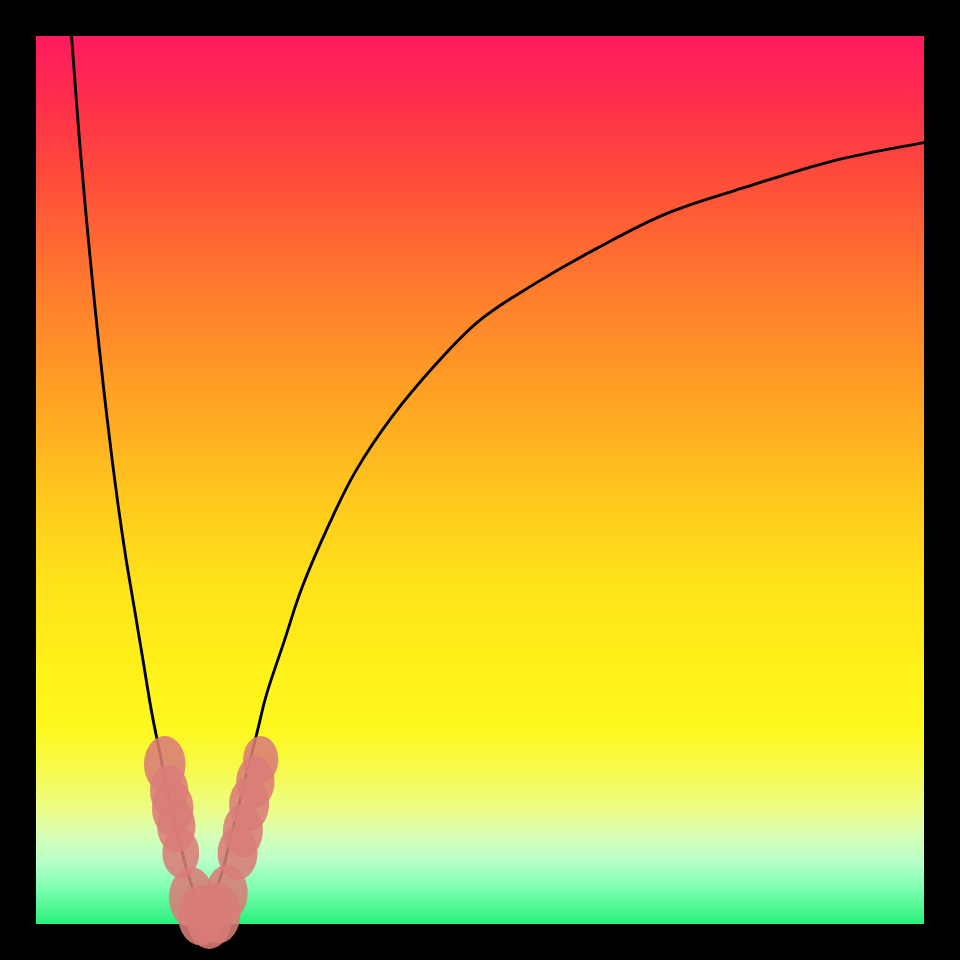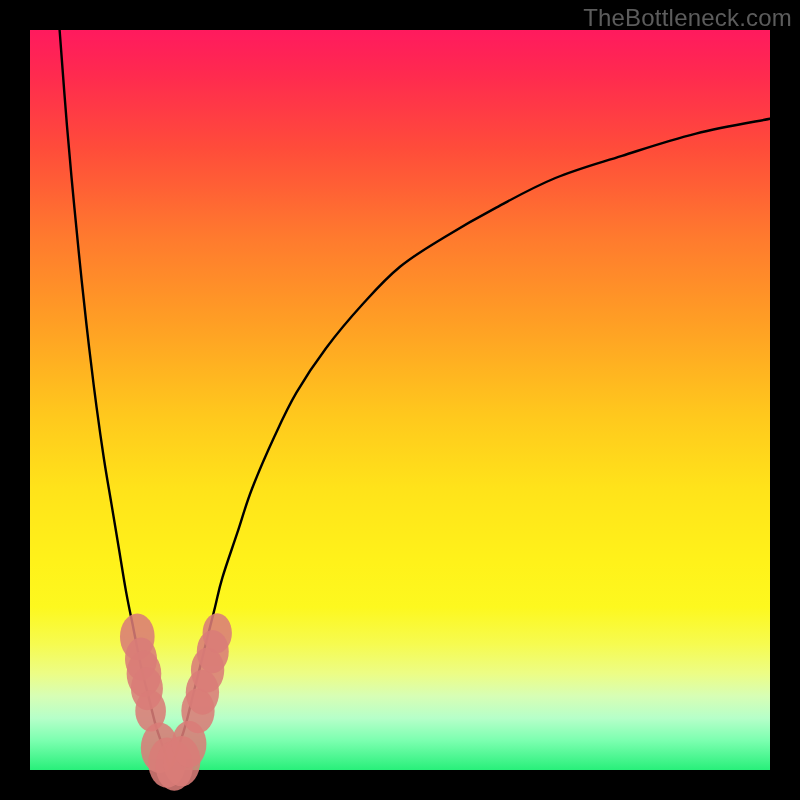--- a/index.html
+++ b/index.html
@@ -65,21 +65,20 @@
   }
   .dot {
     fill: #d97c77;
     fill-opacity: 0.88;
   }
 </style>
 </head>
 <body>
 
 <div class="frame">
-  <div class="watermark">TheBottleneck.com</div>
   <div class="plot">
     <svg class="curve" viewBox="0 0 740 740" preserveAspectRatio="none">
       <g id="lines-group">
           <path d="M 29.6 0 C 30.932000000000002 17.316000000000006 34.336 64.23200000000004 37 96.20000000000005 C 39.664 128.16800000000006 41.736 149.62800000000004 44.4 177.60000000000002 C 47.064 205.572 49.136 226.29199999999997 51.800000000000004 251.59999999999997 C 54.464000000000006 276.90799999999996 56.536 295.55600000000004 59.2 318.20000000000005 C 61.864000000000004 340.84400000000005 63.93599999999999 357.4200000000001 66.6 377.40000000000003 C 69.264 397.38 71.336 411.884 74 429.2 C 76.664 446.51599999999996 78.736 457.61600000000004 81.4 473.6 C 84.06400000000001 489.584 86.136 502.016 88.8 518 C 91.464 533.984 93.536 547.7479999999999 96.2 562.4 C 98.864 577.052 100.936 586.0799999999999 103.60000000000001 599.4 C 106.26400000000001 612.72 108.336 624.4119999999999 111 636.4 C 113.664 648.388 115.736 655.3439999999999 118.4 666 C 121.06400000000001 676.6560000000001 123.13600000000001 686.2760000000001 125.80000000000001 695.6 C 128.464 704.924 130.536 709.808 133.2 717.8 C 135.86399999999998 725.7919999999999 139.268 736.004 140.6 740" fill="none" stroke="#000" stroke-width="2.4" stroke-linecap="round"></path>
           <path d="M 140.6 740 C 141.932 736.004 145.33599999999998 725.7919999999999 148 717.8 C 150.66400000000002 709.808 152.736 704.924 155.4 695.6 C 158.06400000000002 686.2760000000001 160.136 676.6560000000001 162.8 666 C 165.46400000000003 655.3439999999999 167.53600000000003 647.056 170.20000000000002 636.4 C 172.864 625.7439999999999 174.936 617.4559999999999 177.6 606.8 C 180.26399999999998 596.144 182.33599999999998 587.856 185 577.2 C 187.66400000000002 566.5440000000001 188.404 560.9200000000001 192.4 547.6 C 196.39600000000002 534.28 201.872 519.184 207.20000000000002 503.2 C 212.52800000000002 487.216 215.34 476.116 222 458.8 C 228.66 441.48400000000004 236.20800000000003 424.31600000000003 244.20000000000002 407 C 252.192 389.68399999999997 257.07599999999996 378.58399999999995 266.4 362.59999999999997 C 275.724 346.616 284.012 334.184 296 318.20000000000005 C 307.988 302.21600000000007 319.68 288.452 333 273.8 C 346.32 259.148 355.348 248.78799999999995 370 236.79999999999995 C 384.652 224.81199999999995 397.08400000000006 217.85600000000002 414.40000000000003 207.20000000000005 C 431.716 196.54400000000007 446.22 188.25600000000003 466.2 177.60000000000002 C 486.17999999999995 166.94400000000002 502.756 157.32399999999998 525.4 148 C 548.044 138.67600000000002 566.692 133.79200000000006 592 125.80000000000007 C 617.308 117.80800000000008 639.36 110.26000000000005 666 103.60000000000002 C 692.64 96.94 726.68 91.46399999999997 740 88.79999999999995" fill="none" stroke="#000" stroke-width="2.4" stroke-linecap="round"></path>
         </g>
       <g id="dots-group">
           <ellipse cx="107.3" cy="606.8" rx="17.32" ry="23.382" class="dot"></ellipse>
           <ellipse cx="111" cy="629" rx="15.988000000000001" ry="21.583800000000004" class="dot"></ellipse>
           <ellipse cx="113.96" cy="643.8" rx="17.32" ry="23.382" class="dot"></ellipse>

